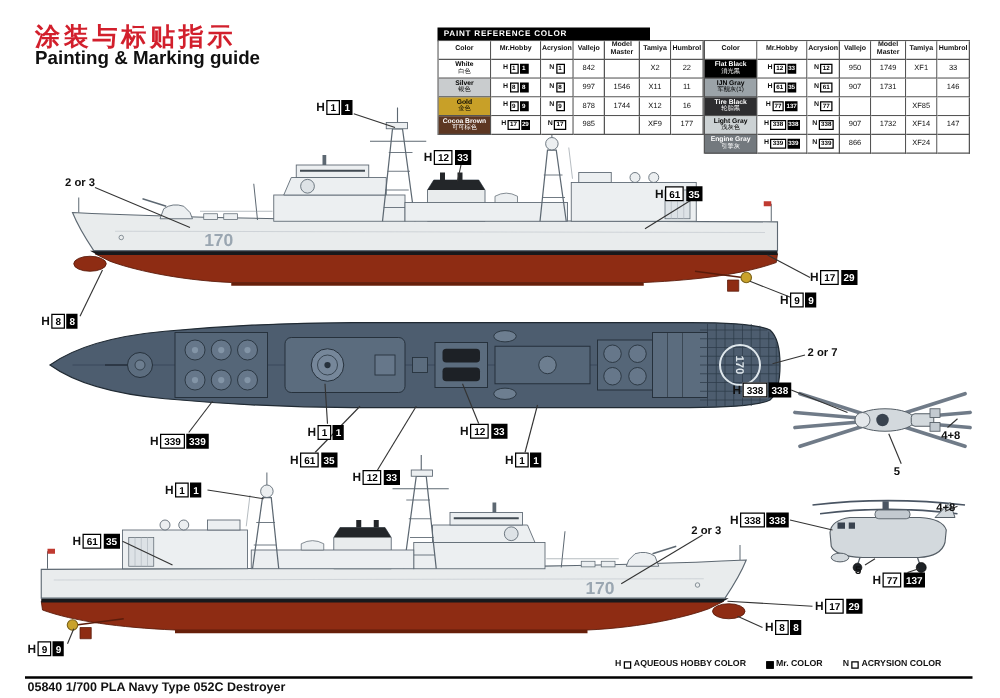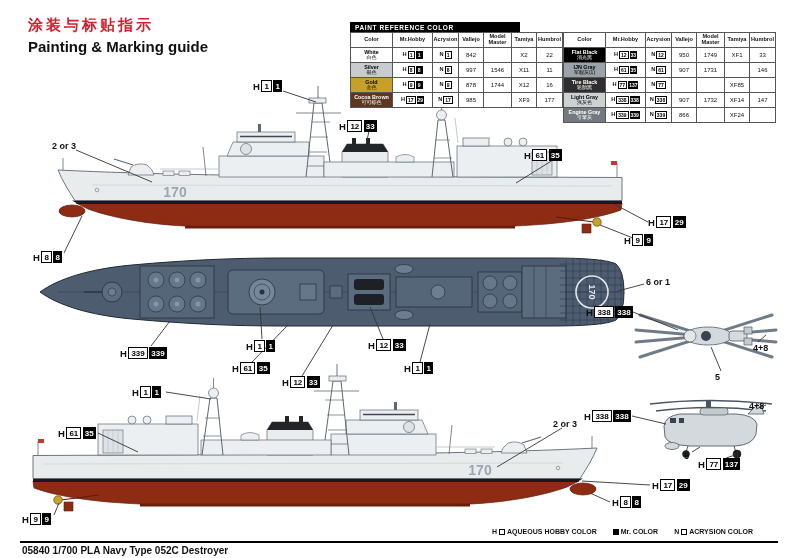--- a/index.html
+++ b/index.html
@@ -4,21 +4,21 @@
 <style>
   * { margin:0; padding:0; box-sizing:border-box; }
   html,body { background:#fff; }
   body {
     width:800px; height:558px; position:relative; overflow:hidden;
     font-family:"Liberation Sans", sans-serif; color:#111;
   }
   svg text { font-family:"Liberation Sans", sans-serif; }
 
   
-  #title-cn { position:absolute; left:28px; top:16px; font-size:15px; font-weight:bold;
+  #title-cn { position:absolute; left:28px; top:16px; font-size:20px; font-weight:bold;
               color:#d21f2c; letter-spacing:3px; }
   #title-en { position:absolute; left:28px; top:38px; font-size:15px; font-weight:bold; color:#101010; }
 
   
   #paint-table { position:absolute; left:350px; top:22px; }
   .pt-title { background:#000; color:#fff; font-size:6.5px; font-weight:bold;
               width:170px; padding:1.5px 5px; letter-spacing:0.6px; }
   .pt-body { display:flex; align-items:flex-start; }
   .pt-grid { display:grid; grid-template-columns:42px 40px 26px 25px 28px 25px 26px;
              grid-auto-rows:15px; border-left:1px solid #555; border-top:1px solid #555; }
@@ -540,21 +540,21 @@
     <span class="b1">8</span>
     <span class="b2">8</span>
   </div>
 <div class="callout" style="left:22px;top:513px">
     <span class="pfx">H</span>
     <span class="b1">9</span>
     <span class="b2">9</span>
   </div>
 
 <div class="small-label" style="left:52px;top:141px">2 or 3</div>
-<div class="small-label" style="left:646px;top:277px">6 or 1</div>
+<div class="small-label" style="left:646px;top:277px">2 or 7</div>
 <div class="small-label" style="left:553px;top:419px">2 or 3</div>
 <div class="small-label" style="left:753px;top:343px">4+8</div>
 <div class="small-label" style="left:715px;top:372px">5</div>
 <div class="small-label" style="left:749px;top:401px">4+8</div>
 <div class="small-label" style="left:684px;top:451px">5</div>
 
 <div id="legend">
   <span class="lgi">
       <span>H</span>
       <span class="lgbox"></span>

